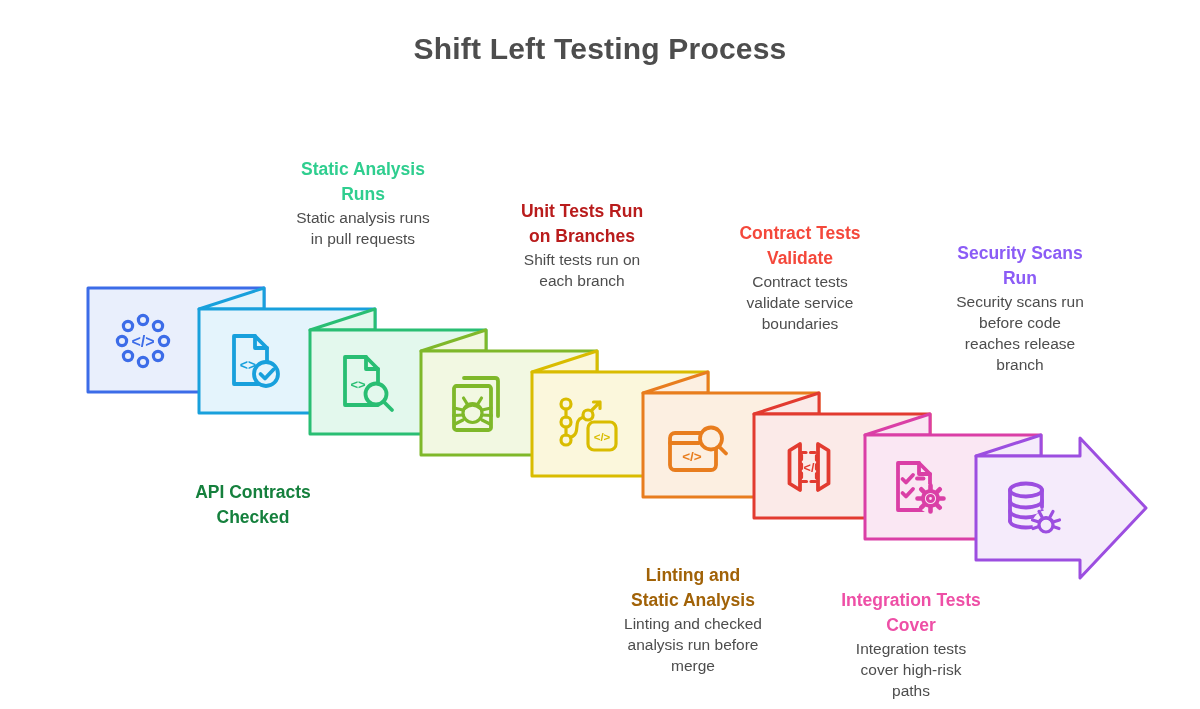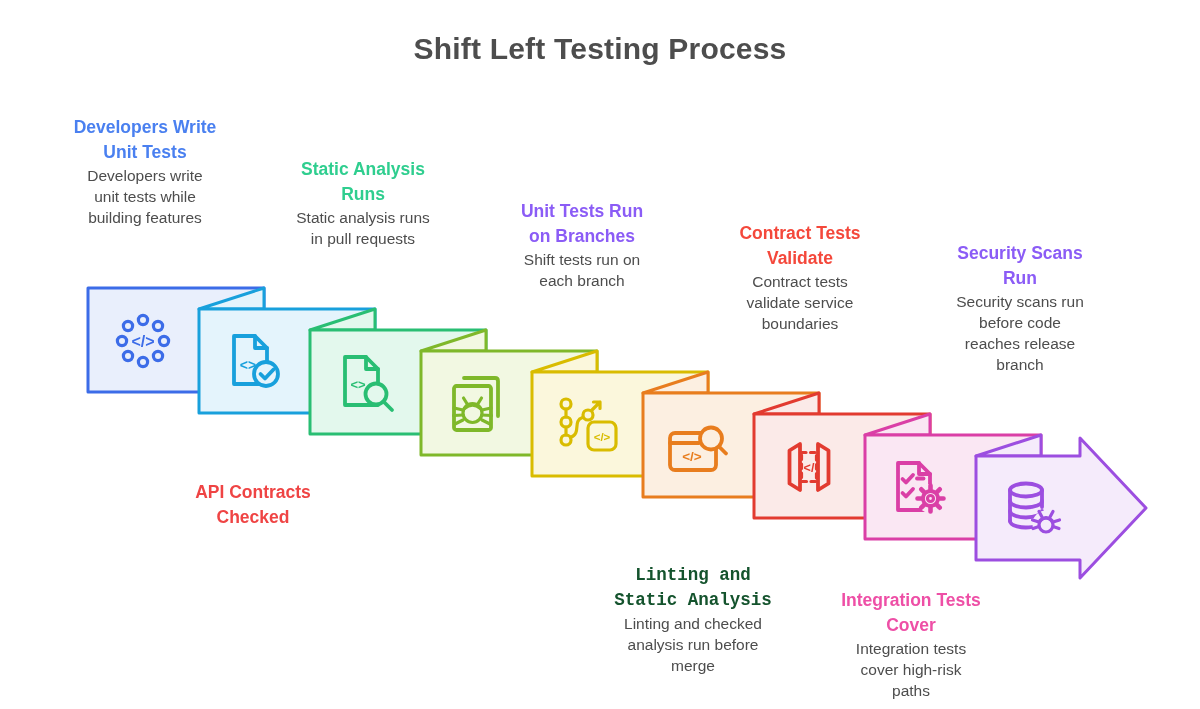--- a/index.html
+++ b/index.html
@@ -149,45 +149,38 @@
         <path class="ic" d="M11,46 A16,6.5 0 0 0 33,52"></path>
         <circle class="fillonly" cx="47" cy="49" r="13.5"></circle>
         <path class="ic thin" d="M43,42 L40,36.5 M51,42 L54,36.5"></path>
         <circle class="ic thin" cx="47" cy="50" r="7"></circle>
         <path class="ic thin" d="M41,45.5 Q47,40 53,45.5"></path>
         <path class="ic thin" d="M40,47 L33.5,45 M40,51.5 L34,53.5 M54,47 L60.5,45 M54,51.5 L60,53.5"></path>
       </g>
     </g>
   </svg>
 
-  <div class="lbl" style="left:40px;top:99px;">
-    <div class="hd" style="color: rgb(74, 128, 240);">Developers Write
-Unit Tests</div>
-    <div class="bd">Developers write
-unit tests while
-building features</div>
-  </div>
   <div class="lbl" style="left:148px;top:464px;">
-    <div class="hd" style="color: #ef4444;">API Contracts
+    <div class="hd" style="color: #15803d;">API Contracts
 Checked</div>
   </div>
   <div class="lbl" style="left:258px;top:141px;">
     <div class="hd" style="color: rgb(47, 206, 143);">Static Analysis
 Runs</div>
     <div class="bd">Static analysis runs
 in pull requests</div>
   </div>
   <div class="lbl" style="left:477px;top:183px;">
-    <div class="hd" style="color: #8b5cf6;">Unit Tests Run
+    <div class="hd" style="color: #b91c1c;">Unit Tests Run
 on Branches</div>
     <div class="bd">Shift tests run on
 each branch</div>
   </div>
   <div class="lbl" style="left:588px;top:547px;">
-    <div class="hd" style="color: #14532d; font-family: Liberation Mono, monospace;">Linting and
+    <div class="hd" style="color: #a16207;">Linting and
 Static Analysis</div>
     <div class="bd">Linting and checked
 analysis run before
 merge</div>
   </div>
   <div class="lbl" style="left:695px;top:205px;">
     <div class="hd" style="color: rgb(244, 72, 59);">Contract Tests
 Validate</div>
     <div class="bd">Contract tests
 validate service

